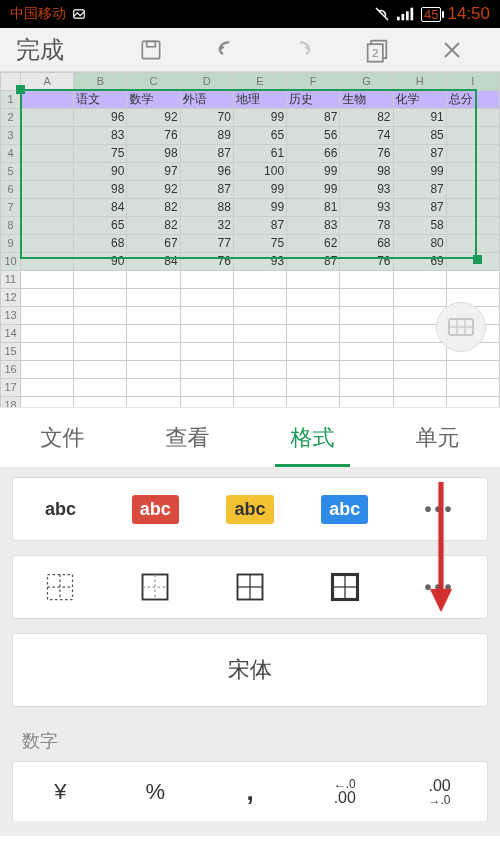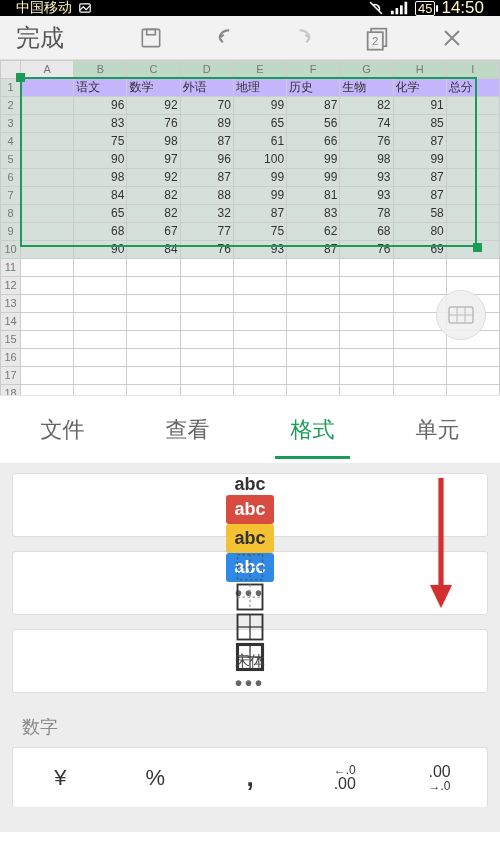--- a/index.html
+++ b/index.html
@@ -1,19 +1,19 @@
 <!DOCTYPE html>
 <html><head>
 <meta charset="utf-8">
 <style>
   * { box-sizing: border-box; margin: 0; padding: 0; }
   html, body { width: 500px; height: 850px; font-family: Arial, "Microsoft YaHei", sans-serif; background: #fff; overflow: hidden; }
 
   
-  .status-bar { height: 16px; background: #000; color: #fef9c3; display: flex; align-items: center; padding: 0 16px; font-size: 14px; }
+  .status-bar { height: 28px; background: #000; color: #c2410c; display: flex; align-items: center; padding: 0 10px; font-size: 14px; }
   .status-left { display: flex; align-items: center; gap: 6px; }
   .status-right { margin-left: auto; display: flex; align-items: center; gap: 6px; }
   .status-right svg { fill: #fff; }
   .battery-box { border: 1.5px solid #fff; border-radius: 2px; padding: 0 2px; font-size: 13px; line-height: 13px; display: inline-flex; align-items: center; position: relative; }
   .battery-box::after { content: ""; position: absolute; right: -4px; top: 3px; width: 2px; height: 7px; background: #fff; border-radius: 1px; }
 
   
   .toolbar { height: 44px; background: #f2f2f2; border-bottom: 1px solid #ddd; display: flex; align-items: center; padding: 0 10px; gap: 0; }
   .tb-btn { flex: 1; display: flex; align-items: center; justify-content: center; height: 100%; color: #666; }
   .tb-done { flex: 1.3; font-size: 24px; color: #555; justify-content: flex-start; padding-left: 6px; }
@@ -29,37 +29,37 @@
   table.sheet tr.datarow td, table.sheet tr.datarow th.rowh { background: #d6e0da; }
   table.sheet tr.header-row td { text-align: left; background: #c4b5fd; }
   table.sheet tr.header-row th.rowh { background: #d6e0da; }
   table.sheet th.sel-col { background: #c0d8c6; }
   
   .sel-rect { position: absolute; border: 2px solid #1a9c58; pointer-events: none; }
   .sel-corner { position: absolute; width: 9px; height: 9px; background: #1a9c58; }
   .float-kbd { position: absolute; right: 14px; top: 230px; width: 50px; height: 50px; border-radius: 50%; background: rgba(240,240,240,0.9); border: 1px solid #ddd; display: flex; align-items: center; justify-content: center; }
 
   
-  .tabbar { height: 68px; background: #fff; border-top: 1px solid #e5e5e5; display: flex; align-items: center; }
+  .tabbar { height: 60px; background: #fff; border-top: 1px solid #e5e5e5; display: flex; align-items: center; }
   .tab { flex: 1; text-align: center; font-size: 22px; color: #666; padding: 14px 0; position: relative; }
   .tab.active { color: #1a9c58; font-weight: 500; }
   .tab.active::after { content: ""; position: absolute; left: 20%; right: 20%; bottom: 0; height: 3px; background: #1a9c58; }
 
   
   .panel { background: #ededed; height: 369px; padding: 10px 0 0 0; overflow: hidden; position: relative; }
   .card { background: #fff; border: 1px solid #ddd; border-radius: 3px; margin: 0 12px 14px 12px; }
-  .row5 { display: flex; align-items: center; height: 64px; flex-direction: column; }
+  .row5 { display: flex; align-items: center; height: 64px; }
   .cell5 { flex: 1; display: flex; align-items: center; justify-content: center; font-size: 18px; font-weight: bold; }
   .pill { padding: 4px 8px; border-radius: 3px; }
   .pill-red { background: #d84b3f; color: #fff; }
   .pill-yellow { background: #f3c131; color: #333; }
   .pill-blue { background: #2e8ae6; color: #fff; }
   .dots { letter-spacing: 3px; color: #666; font-size: 20px; font-weight: bold; }
   .border-ic { width: 30px; height: 30px; }
-  .font-row { height: 64px; display: flex; align-items: center; justify-content: center; font-size: 15px; color: #444; }
+  .font-row { height: 74px; display: flex; align-items: center; justify-content: center; font-size: 22px; color: #444; }
   .section-label { font-size: 18px; color: #888; padding: 8px 0 8px 22px; }
   .num-row { display: flex; align-items: center; height: 60px; }
   .num-cell { flex: 1; display: flex; align-items: center; justify-content: center; font-size: 22px; color: #333; }
 
   
   .arrow-overlay { position: absolute; right: 44px; top: 10px; pointer-events: none; }
   .arrow-overlay svg { filter: drop-shadow(0 0 1px rgba(0,0,0,0.2)); }
 </style>
 </head>
 <body>

